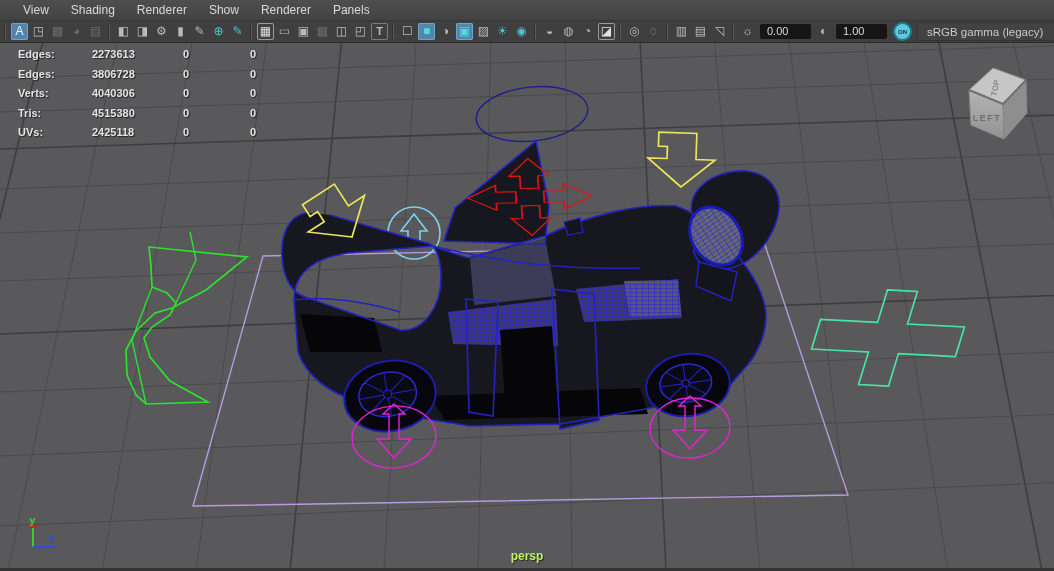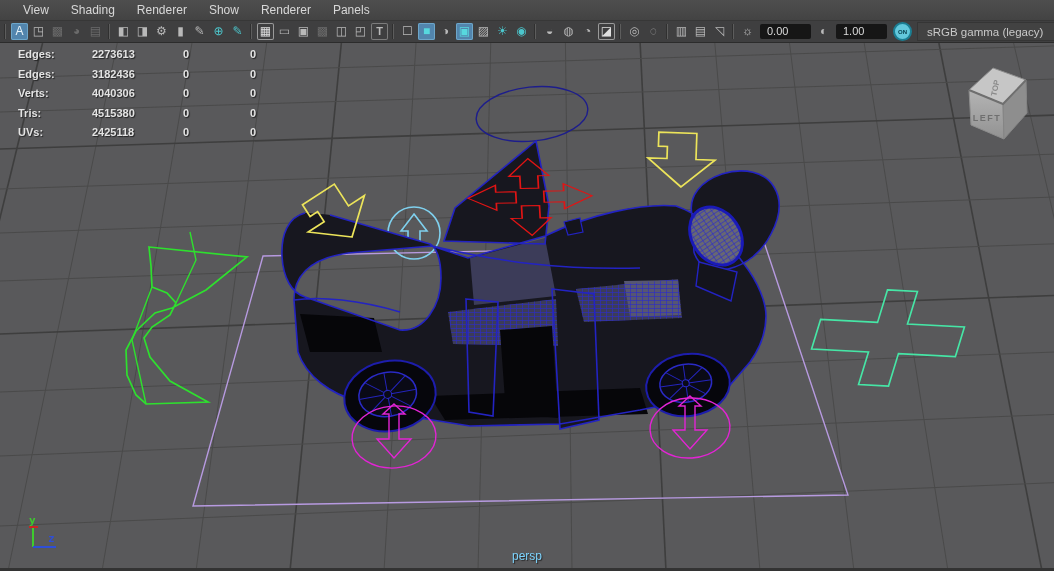--- a/index.html
+++ b/index.html
@@ -55,21 +55,21 @@
   .hud-row{position:relative;height:19.6px;font-size:11px;font-weight:bold;color:#e3e3e3;
     text-shadow:1px 1px 1px rgba(0,0,0,.6);}
   .hud-label{position:absolute;left:18px;}
   .hud-v1{position:absolute;left:92px;}
   .hud-v2{position:absolute;left:183px;}
   .hud-v3{position:absolute;left:250px;}
   
   #vp{position:absolute;top:0;left:0;z-index:1;}
   .persp-label{
     position:absolute;left:0;right:0;bottom:8px;text-align:center;z-index:20;
-    color:#7dd3fc;font-size:12px;font-weight:normal;text-shadow:1px 1px 1px rgba(0,0,0,.6);
+    color:#bef264;font-size:12px;font-weight:bold;text-shadow:1px 1px 1px rgba(0,0,0,.6);
   }
   .bottom-strip{position:absolute;left:0;bottom:0;width:1054px;height:3px;background:#333;z-index:25;}
 </style>
 </head>
 <body>
 
 <svg id="vp" width="1054" height="571" viewBox="0 0 1054 571">
   <defs>
     <pattern id="mesh" patternUnits="userSpaceOnUse" width="11" height="7">
       <path d="M0 0.5 H11 M0.5 0 V7" stroke="#2525b4" stroke-width="0.9" fill="none" opacity="0.95"></path>
@@ -288,21 +288,21 @@
 
 <div class="hud" id="hud">
     <div class="hud-row">
       <span class="hud-label">Edges:</span>
       <span class="hud-v1">2273613</span>
       <span class="hud-v2">0</span>
       <span class="hud-v3">0</span>
     </div>
     <div class="hud-row">
       <span class="hud-label">Edges:</span>
-      <span class="hud-v1">3182436</span>
+      <span class="hud-v1">3806728</span>
       <span class="hud-v2">0</span>
       <span class="hud-v3">0</span>
     </div>
     <div class="hud-row">
       <span class="hud-label">Verts:</span>
       <span class="hud-v1">4040306</span>
       <span class="hud-v2">0</span>
       <span class="hud-v3">0</span>
     </div>
     <div class="hud-row">

